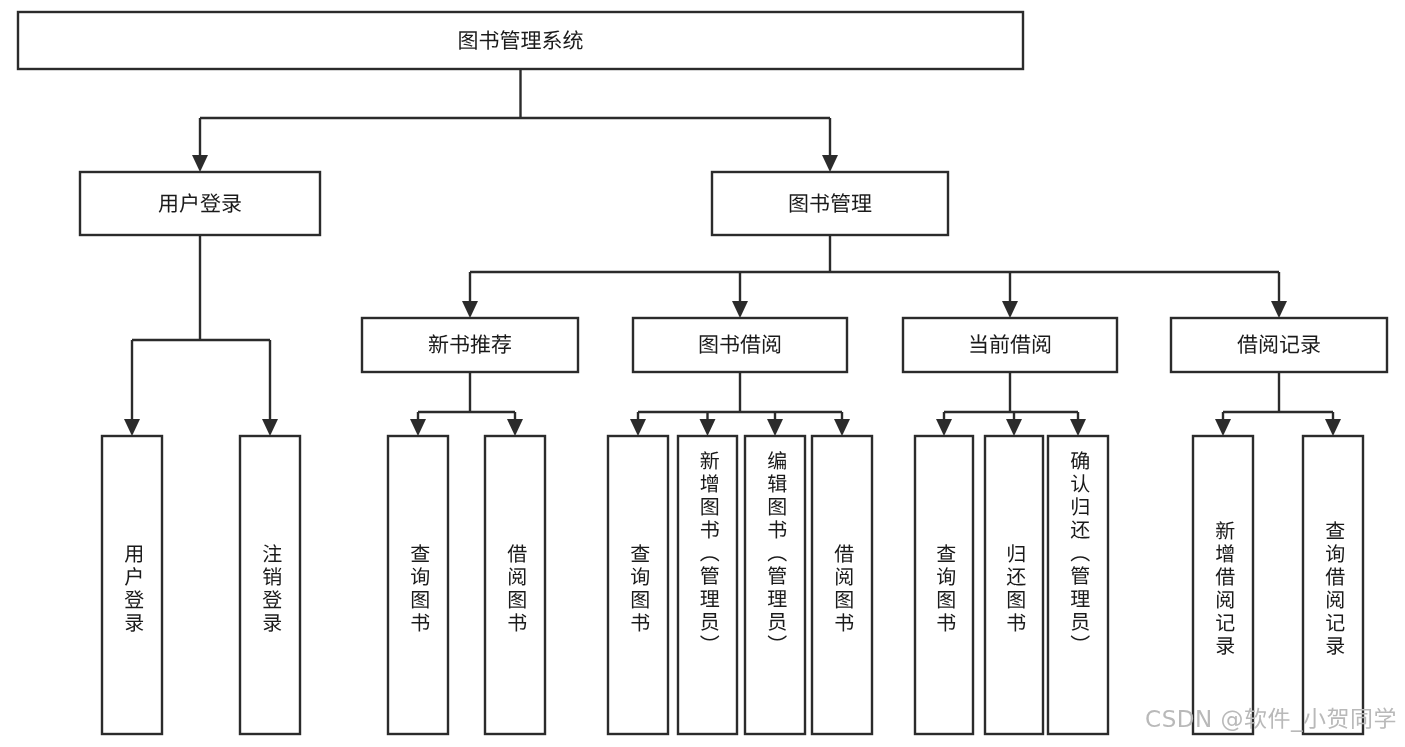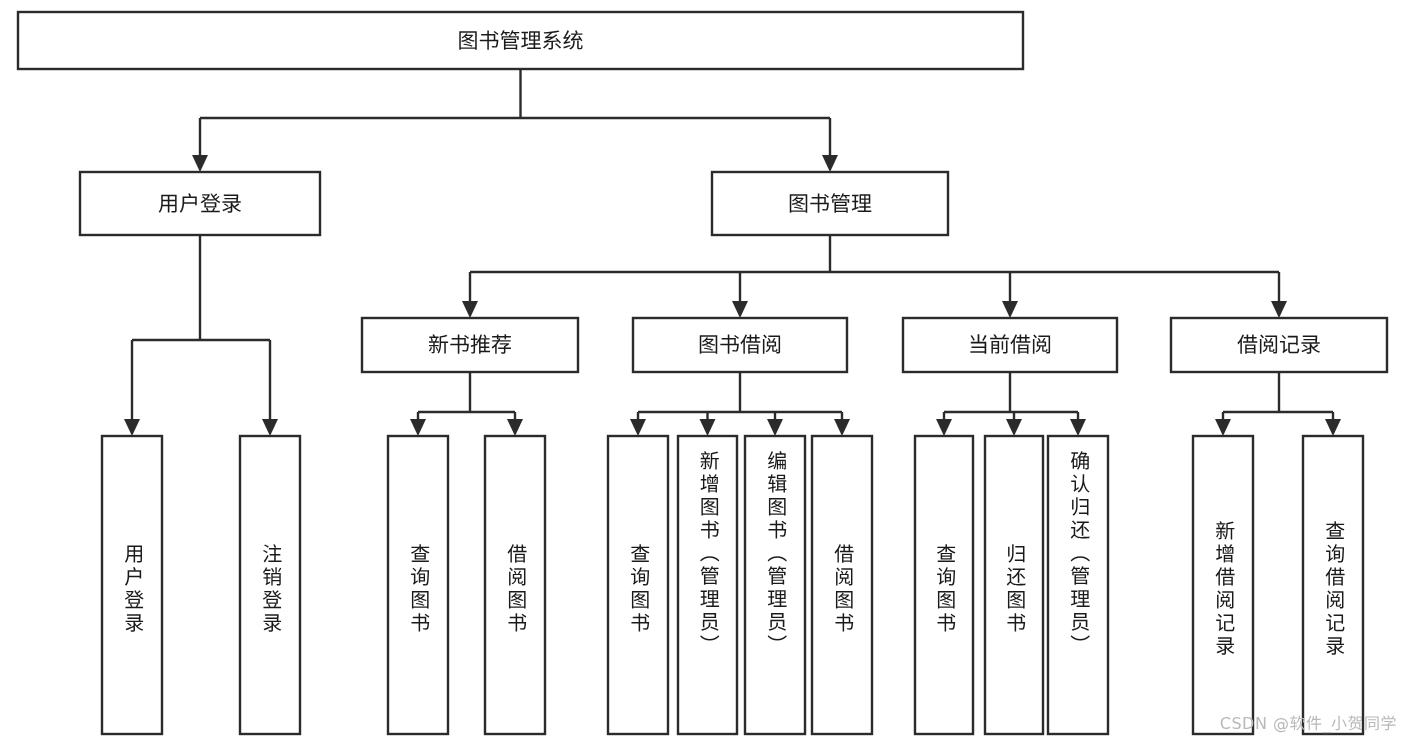--- a/index.html
+++ b/index.html
@@ -65,21 +65,21 @@
     line-height: 1.18;
     letter-spacing: 3px;
     color: #1a1a1a;
     white-space: nowrap;
   }
   .watermark {
     position: absolute;
     right: 8px;
     bottom: 6px;
     font-family: "DejaVu Sans", "Liberation Sans", sans-serif;
-    font-size: 16px;
+    font-size: 23px;
     color: #b9b9b9;
     letter-spacing: 0.5px;
     white-space: nowrap;
   }
 </style>
 </head>
 <body>
 
 <div id="diagram-root">
 

